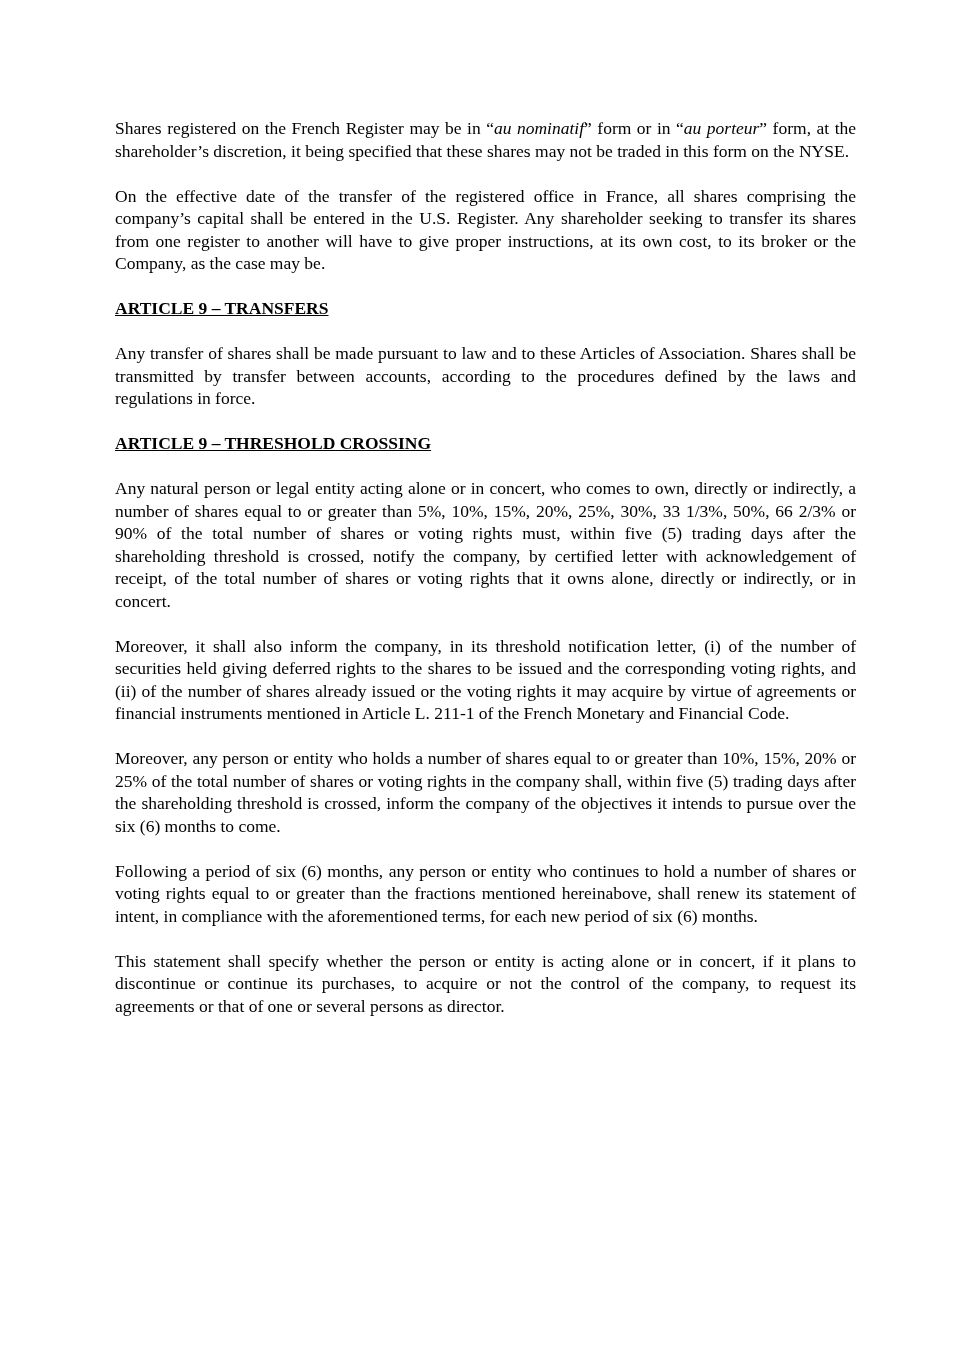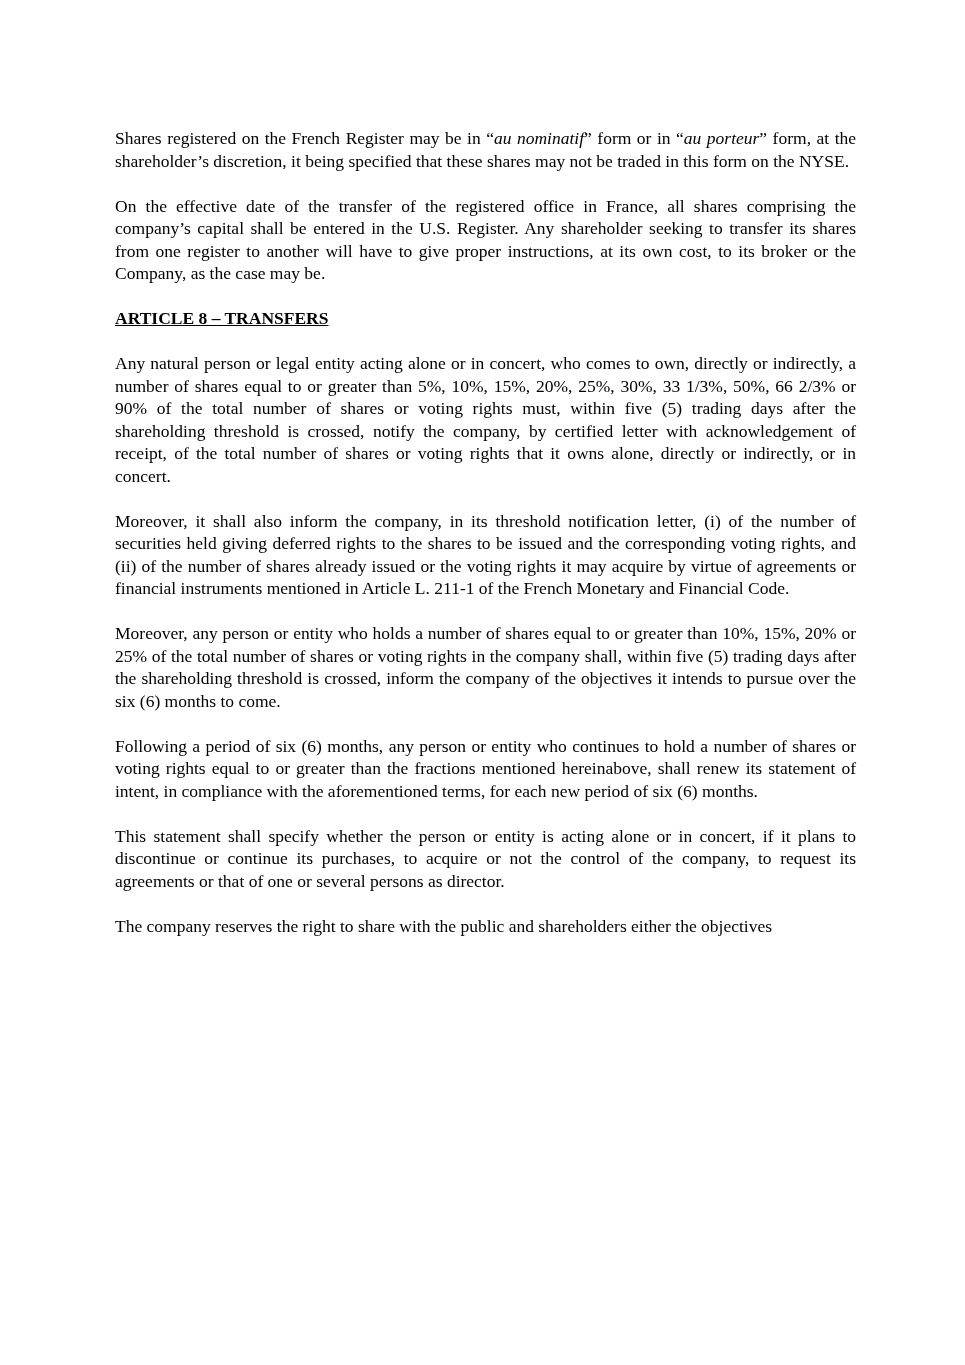--- a/index.html
+++ b/index.html
@@ -8,21 +8,21 @@
       background: #ffffff;
     }
     .page {
       position: relative;
       width: 965px;
       height: 1028px;
       background: #ffffff;
       color: #000000;
       font-family: "Liberation Serif", "DejaVu Serif", serif;
       overflow: hidden;
-      margin: 12px auto;
+      margin: 2px auto;
     }
     .content {
       position: absolute;
       left: 115px;
       top: 115px;
       width: 741px;
     }
     .body-text {
       margin: 0 0 22.5px 0;
       font-size: 17.5px;
@@ -53,24 +53,26 @@
 </head>
 <body>
 
 <div class="page">
   <div class="content">
 
     <p class="body-text"><span>Shares registered on the French Register may be in “</span><span class="italic">au nominatif</span><span>” form or in “</span><span class="italic">au porteur</span><span>” form, at the shareholder’s discretion, it being specified that these shares may not be traded in this form on the NYSE.</span></p>
 
     <p class="body-text">On the effective date of the transfer of the registered office in France, all shares comprising the company’s capital shall be entered in the U.S. Register. Any shareholder seeking to transfer its shares from one register to another will have to give proper instructions, at its own cost, to its broker or the Company, as the case may be.</p>
 
-    <h2 class="article-heading">ARTICLE 8 – TRANSFERS</h2>
+    <h2 class="article-heading">ARTICLE 9 – TRANSFERS</h2>
+
+    <p class="body-text">Any transfer of shares shall be made pursuant to law and to these Articles of Association.  Shares shall be transmitted by transfer between accounts, according to the procedures defined by the laws and regulations in force.</p>
 
 
-
+    <h2 class="article-heading">ARTICLE 9 – THRESHOLD CROSSING</h2>
 
     <p class="body-text">Any natural person or legal entity acting alone or in concert, who comes to own, directly or indirectly, a number of shares equal to or greater than 5%, 10%, 15%, 20%, 25%, 30%, 33 1/3%, 50%, 66 2/3% or 90% of the total number of shares or voting rights must, within five (5) trading days after the shareholding threshold is crossed, notify the company, by certified letter with acknowledgement of receipt, of the total number of shares or voting rights that it owns alone, directly or indirectly, or in concert.</p>
 
     <p class="body-text">Moreover, it shall also inform the company, in its threshold notification letter, (i) of the number of securities held giving deferred rights to the shares to be issued and the corresponding voting rights, and (ii) of the number of shares already issued or the voting rights it may acquire by virtue of agreements or financial instruments mentioned in Article L. 211-1 of the French Monetary and Financial Code.</p>
 
 
     <p class="body-text">Moreover, any person or entity who holds a number of shares equal to or greater than 10%, 15%, 20% or 25% of the total number of shares or voting rights in the company shall, within five (5) trading days after the shareholding threshold is crossed, inform the company of the objectives it intends to pursue over the six (6) months to come.</p>
 
     <p class="body-text">Following a period of six (6) months, any person or entity who continues to hold a number of shares or voting rights equal to or greater than the fractions mentioned hereinabove, shall renew its statement of intent, in compliance with the aforementioned terms, for each new period of six (6) months.</p>
 

